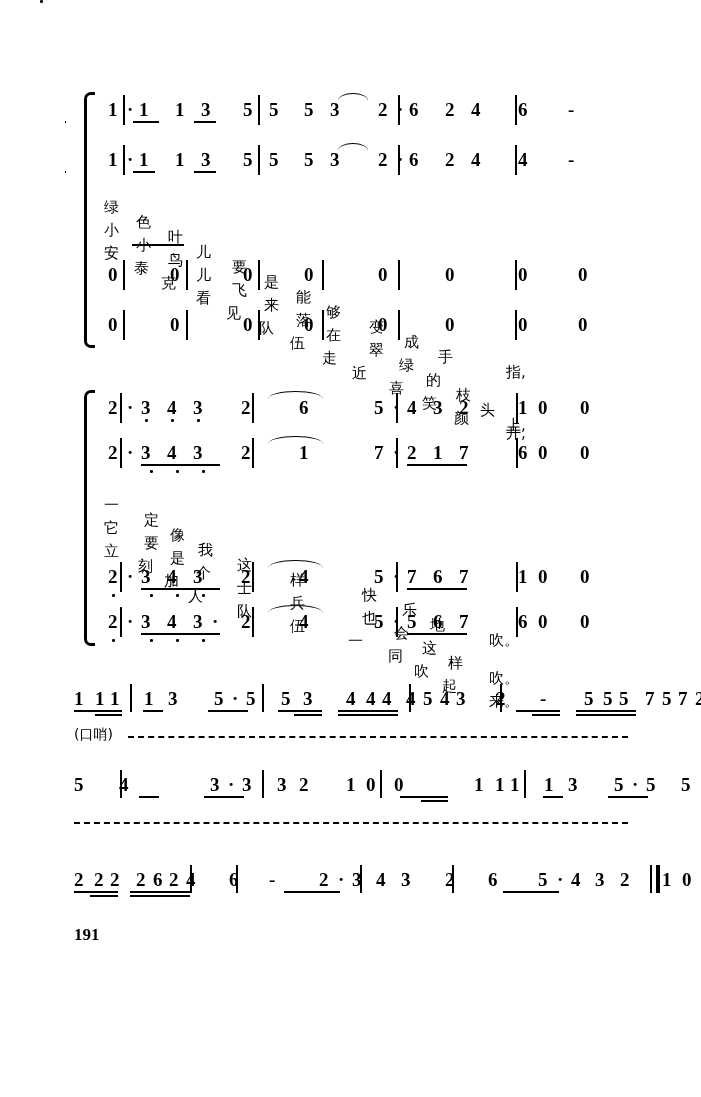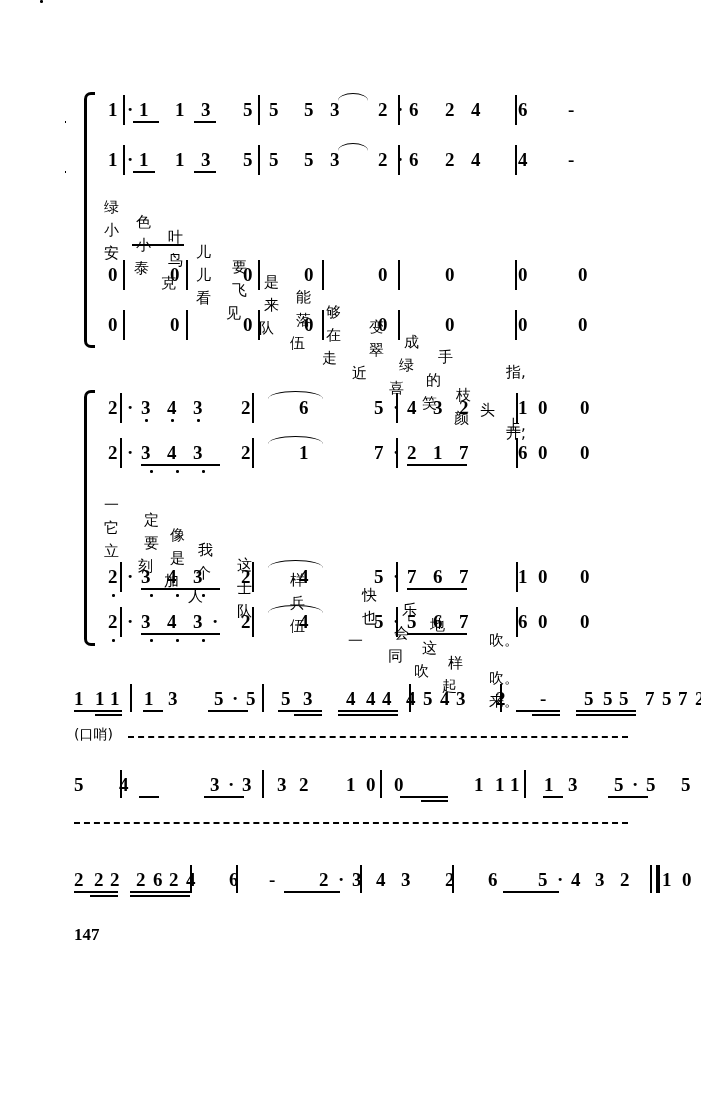--- a/index.html
+++ b/index.html
@@ -544,15 +544,15 @@
   <div class="underline" style="left:284px; top:891px; width:56px;"></div>
   <div class="underline" style="left:503px; top:891px; width:56px;"></div>
   <div class="thinbar" style="left:190px; top:865px; height:28px;"></div>
   <div class="thinbar" style="left:236px; top:865px; height:28px;"></div>
   <div class="thinbar" style="left:360px; top:865px; height:28px;"></div>
   <div class="thinbar" style="left:452px; top:865px; height:28px;"></div>
 
   <div class="thinbar" style="left:650px; top:865px; height:28px;"></div>
   <div class="thickbar" style="left:656px; top:865px; height:28px;"></div>
 
-  <div class="pagenum" style="left:74px; top:925px;">147</div>
+  <div class="pagenum" style="left:74px; top:925px;">191</div>
 
 </div>
 
 </body></html>

